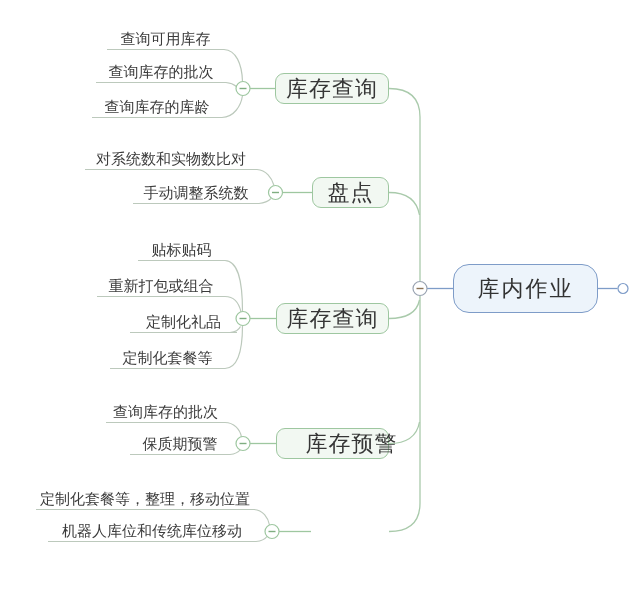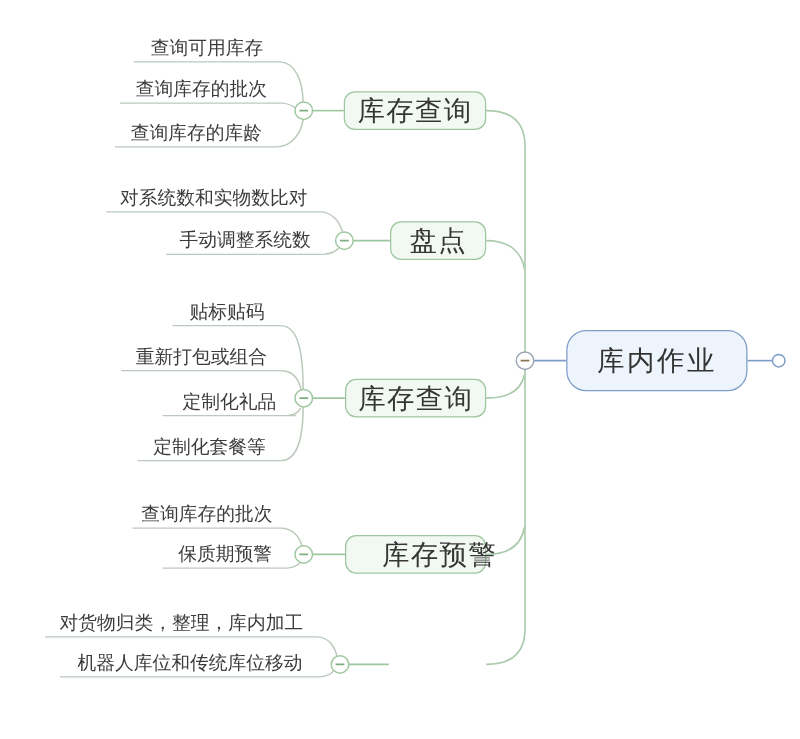--- a/index.html
+++ b/index.html
@@ -127,21 +127,21 @@
   <div class="leaf" style="left:133px;top:184px;width:126px;">手动调整系统数</div>
 
   <div class="leaf" style="left:138px;top:241px;width:87px;">贴标贴码</div>
   <div class="leaf" style="left:97px;top:277px;width:128px;">重新打包或组合</div>
   <div class="leaf" style="left:130px;top:313px;width:107px;">定制化礼品</div>
   <div class="leaf" style="left:110px;top:349px;width:115px;">定制化套餐等</div>
 
   <div class="leaf" style="left:106px;top:403px;width:119px;">查询库存的批次</div>
   <div class="leaf" style="left:130px;top:435px;width:100px;">保质期预警</div>
 
-  <div class="leaf" style="left:36px;top:490px;width:218px;">对货物归类，整理，库内加工</div>
+  <div class="leaf" style="left:36px;top:490px;width:218px;">定制化套餐等，整理，移动位置</div>
   <div class="leaf" style="left:48px;top:522px;width:208px;">机器人库位和传统库位移动</div>
 
   <div class="branch-box" style="left:275px;top:73px;width:114px;height:31px;">库存查询</div>
   <div class="branch-box" style="left:312px;top:177px;width:77px;height:31px;">盘点</div>
   <div class="branch-box" style="left:276px;top:303px;width:113px;height:31px;">库存查询</div>
   <div class="branch-box" style="left:276px;top:428px;width:113px;height:31px;padding-left:38px;">库存预警</div>
 
   <div class="root-box">库内作业</div>
 
 </div>

